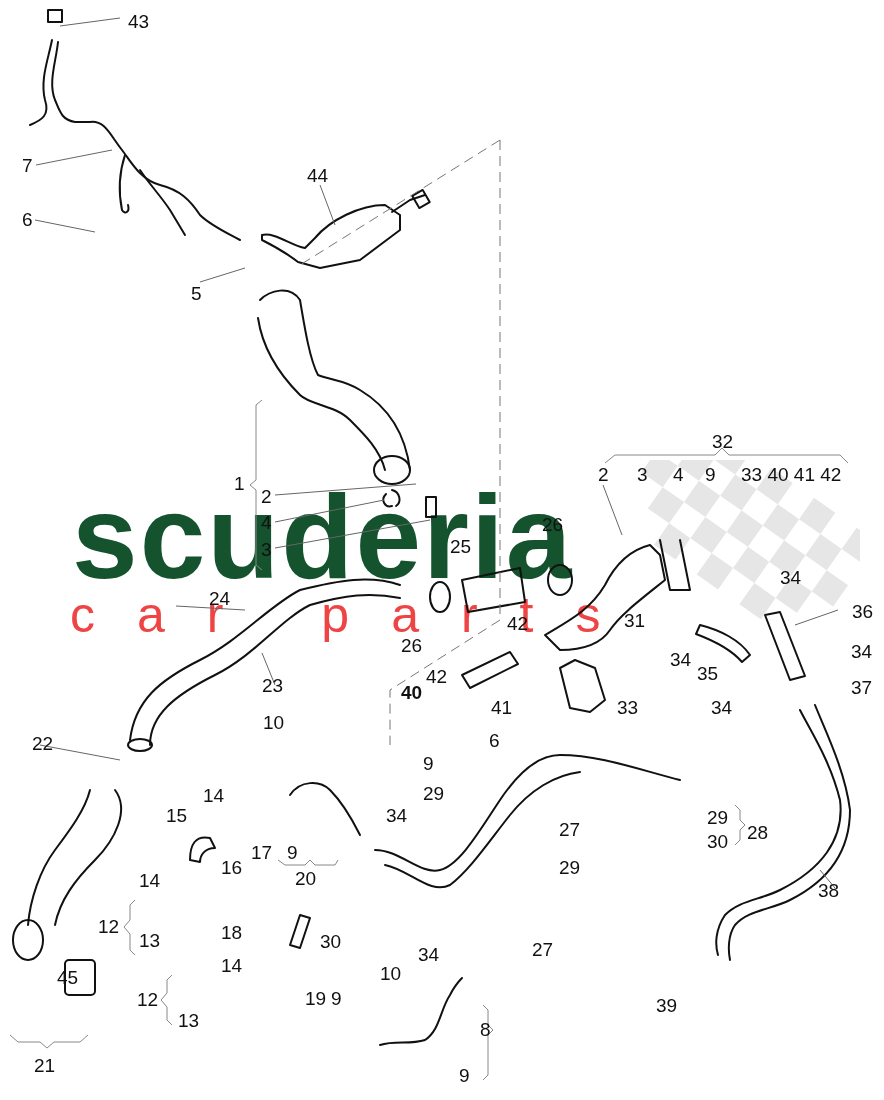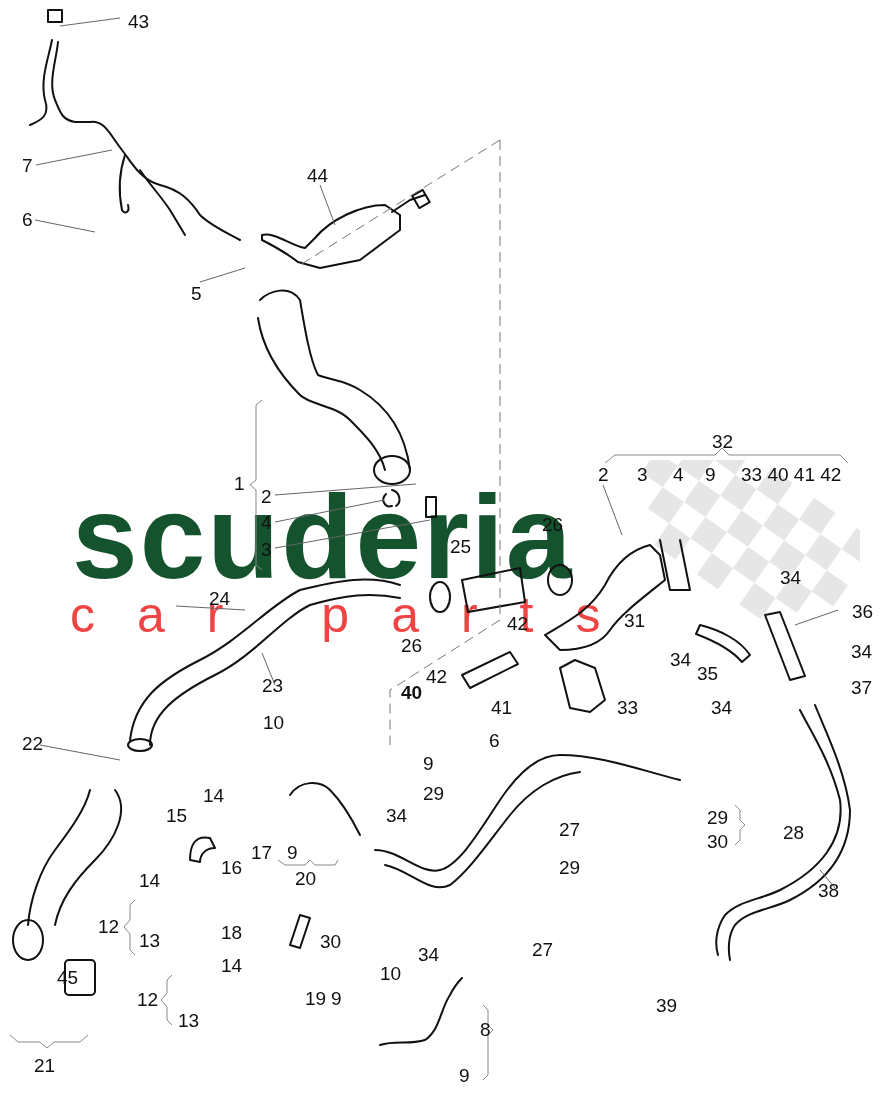--- a/index.html
+++ b/index.html
@@ -155,29 +155,29 @@
     <div class="lbl" style="left: 851px; top: 642px;">34</div>
     <div class="lbl" style="left: 262px; top: 676px;">23</div>
     <div class="lbl" style="left: 426px; top: 667px;">42</div>
     <div class="lbl" style="left: 401px; top: 683px; font-weight: bold;">40</div>
     <div class="lbl" style="left: 491px; top: 698px;">41</div>
     <div class="lbl" style="left: 617px; top: 698px;">33</div>
     <div class="lbl" style="left: 711px; top: 698px;">34</div>
     <div class="lbl" style="left: 851px; top: 678px;">37</div>
     <div class="lbl" style="left: 263px; top: 713px;">10</div>
     <div class="lbl" style="left: 489px; top: 731px;">6</div>
-    <div class="lbl" style="left: 22px; top: 734px;">22</div>
+    <div class="lbl" style="left: 32px; top: 734px;">22</div>
     <div class="lbl" style="left: 423px; top: 754px;">9</div>
     <div class="lbl" style="left: 203px; top: 786px;">14</div>
     <div class="lbl" style="left: 423px; top: 784px;">29</div>
     <div class="lbl" style="left: 386px; top: 806px;">34</div>
     <div class="lbl" style="left: 166px; top: 806px;">15</div>
     <div class="lbl" style="left: 559px; top: 820px;">27</div>
     <div class="lbl" style="left: 707px; top: 808px;">29</div>
-    <div class="lbl" style="left: 747px; top: 823px; margin-left: 36px;">28</div>
+    <div class="lbl" style="left: 747px; top: 823px;">28</div>
     <div class="lbl" style="left: 707px; top: 832px;">30</div>
     <div class="lbl" style="left: 287px; top: 843px;">9</div>
     <div class="lbl" style="left: 221px; top: 858px;">16</div>
     <div class="lbl" style="left: 251px; top: 843px;">17</div>
     <div class="lbl" style="left: 295px; top: 869px;">20</div>
     <div class="lbl" style="left: 139px; top: 871px;">14</div>
     <div class="lbl" style="left: 559px; top: 858px;">29</div>
     <div class="lbl" style="left: 818px; top: 881px;">38</div>
     <div class="lbl" style="left: 98px; top: 917px;">12</div>
     <div class="lbl" style="left: 221px; top: 923px;">18</div>

